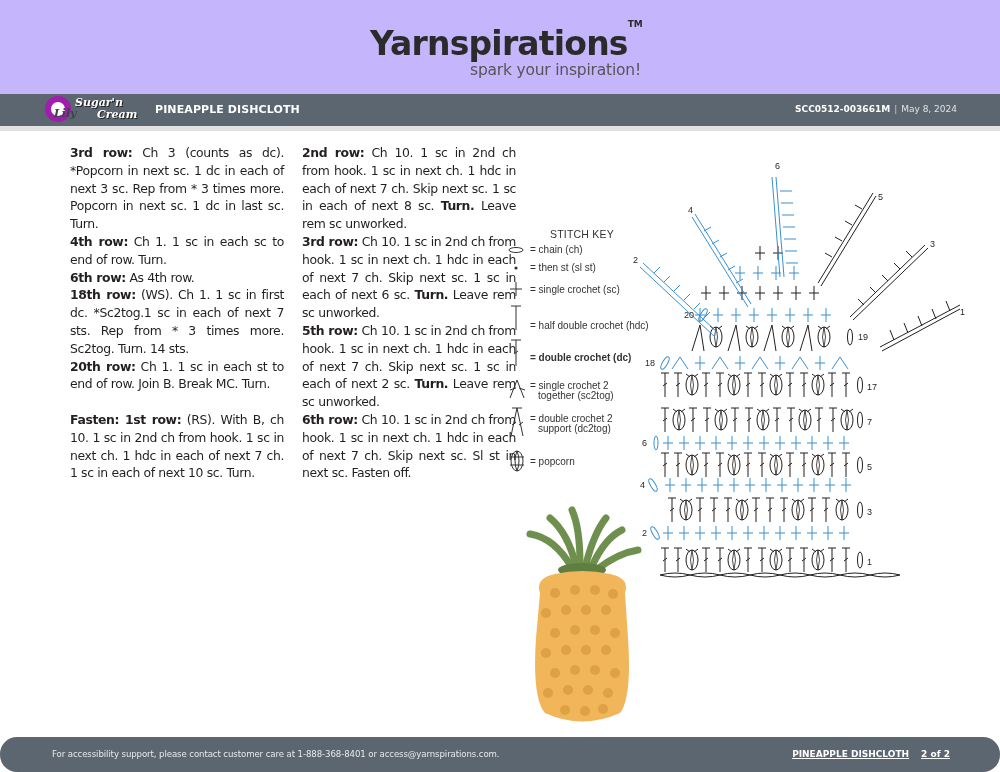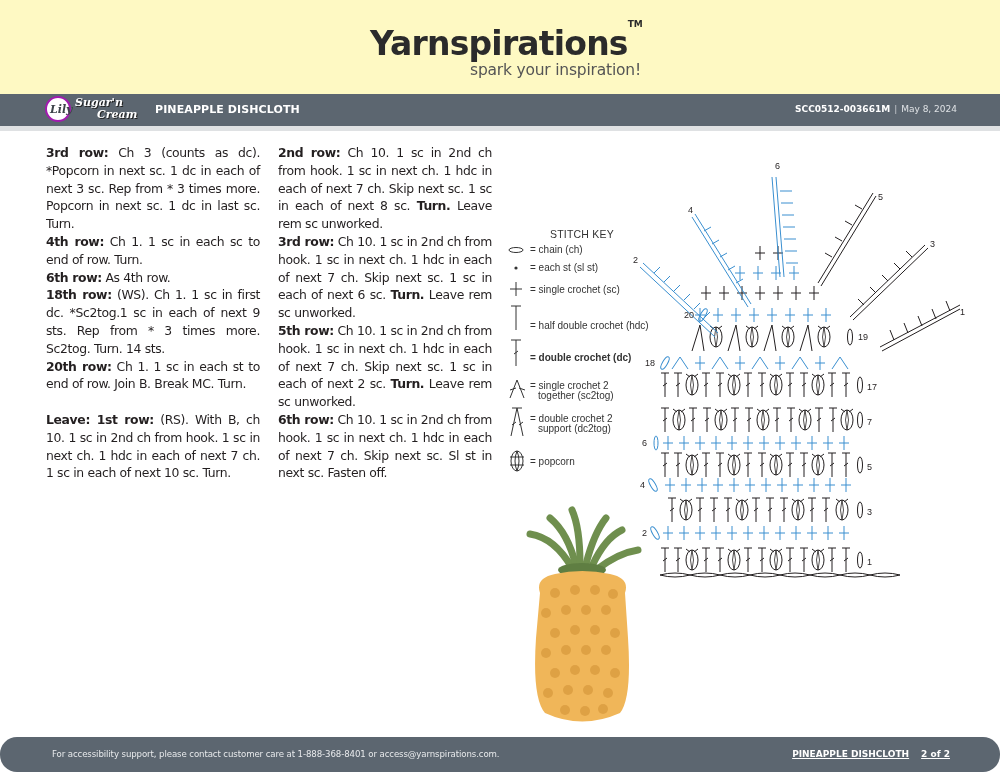--- a/index.html
+++ b/index.html
@@ -1,38 +1,38 @@
 <!DOCTYPE html>
 <html><head>
 <meta charset="utf-8">
 <style>
   * { box-sizing: border-box; margin: 0; padding: 0; }
   html, body { width: 1000px; height: 772px; overflow: hidden; background: #ffffff; }
   body { font-family: "DejaVu Sans", sans-serif; color: #231f20; position: relative; }
 
-  .top-header { position: absolute; left: 0; top: 0; width: 1000px; height: 94px; background: #fef9c3; }
+  .top-header { position: absolute; left: 0; top: 0; width: 1000px; height: 94px; background: #c4b5fd; }
   .brand { position: absolute; left: 370px; top: 20px; width: 270px; text-align: left; }
   .brand-logo { font-family: "DejaVu Sans", sans-serif; font-weight: bold; font-size: 33px; letter-spacing: -0.8px; color: #2b2b2b; line-height: 40px; }
   .brand-logo sup { font-size: 9px; font-weight: bold; position: relative; top: -16px; letter-spacing: 0; }
   .brand-tag { position: absolute; left: 100px; top: 41px; font-family: "DejaVu Sans", sans-serif; font-size: 15.5px; color: #555; white-space: nowrap; letter-spacing: -0.2px; }
 
   .band { position: absolute; left: 0; top: 94px; width: 1000px; height: 32px; background: #5c6670; }
   .band-strip { position: absolute; left: 0; top: 126px; width: 1000px; height: 5px; background: #dfe1e3; }
   .sc-logo { position: absolute; left: 45px; top: 96px; width: 100px; height: 28px; }
-  .sc-circle { position: absolute; left: 0; top: 0; width: 26px; height: 26px; border-radius: 50%; background: #fff; border: 2px solid #a21caf; }
+  .sc-circle { position: absolute; left: 0; top: 0; width: 26px; height: 26px; border-radius: 50%; background: #fff; border: 6px solid #a21caf; }
   .sc-circle span { position: absolute; left: 3px; top: 5px; font-family: "DejaVu Serif", serif; font-style: italic; font-weight: bold; font-size: 11px; color: #3d444a; }
   .sc-text1 { position: absolute; left: 30px; top: 0px; font-family: "DejaVu Serif", serif; font-style: italic; font-weight: bold; font-size: 11px; color: #fff; text-shadow: 1px 1px 0 #222; white-space: nowrap; }
   .sc-text2 { position: absolute; left: 52px; top: 12px; font-family: "DejaVu Serif", serif; font-style: italic; font-weight: bold; font-size: 11px; color: #fff; text-shadow: 1px 1px 0 #222; white-space: nowrap; }
   .band-title { position: absolute; left: 155px; top: 103px; font-family: "DejaVu Sans", sans-serif; font-weight: bold; font-size: 11px; color: #fff; letter-spacing: 0.1px; }
   .band-right { position: absolute; right: 43px; top: 104px; font-size: 9px; color: #fff; white-space: nowrap; }
   .band-right b { font-weight: bold; }
   .band-right .sep { color: #c8ccd0; margin: 0 4px; }
   .band-right .date { color: #dfe2e5; }
 
-  .col { position: absolute; font-family: "DejaVu Sans", sans-serif; font-size: 12.4px; line-height: 17.8px; color: #231f20; letter-spacing: -0.35px; }
+  .col { position: absolute; font-family: "DejaVu Sans", sans-serif; font-size: 12.4px; line-height: 17.8px; color: #231f20; letter-spacing: -0.35px; margin-left: 24px; }
   .col1 { left: 46px; top: 144px; width: 214px; text-align: justify; }
   .col2 { left: 278px; top: 144px; width: 214px; text-align: justify; }
   .col p { margin: 0; }
   .col p.gap { margin-top: 17.8px; }
   .col b { font-weight: bold; }
 
   .key { position: absolute; left: 508px; top: 228px; width: 130px; font-family: "Liberation Sans", sans-serif; font-size: 10px; color: #333; }
   .key-title { position: absolute; left: 42px; top: 0; font-size: 10.5px; letter-spacing: 0.2px; }
   .key-row { position: absolute; left: 0; width: 130px; }
   .key-sym { position: absolute; left: 0; width: 22px; }
@@ -68,23 +68,23 @@
 </div>
 <div class="band-title">PINEAPPLE DISHCLOTH</div>
 <div class="band-right">
   <b>SCC0512-003661M</b><span class="sep">|</span><span class="date">May 8, 2024</span>
 </div>
 
 <div class="col col1">
   <p><b>3rd row:</b><span> Ch 3 (counts as dc). *Popcorn in next sc. 1 dc in each of next 3 sc. Rep from * 3 times more. Popcorn in next sc. 1 dc in last sc. Turn.</span></p>
   <p><b>4th row:</b><span> Ch 1. 1 sc in each sc to end of row. Turn.</span></p>
   <p><b>6th row:</b><span> As 4th row.</span></p>
-  <p><b>18th row:</b><span> (WS). Ch 1. 1 sc in first dc. *Sc2tog.1 sc in each of next 9 sts. Rep from * 3 times more. Sc2tog. Turn. 14 sts.</span></p>
+  <p><b>18th row:</b><span> (WS). Ch 1. 1 sc in first dc. *Sc2tog.1 sc in each of next 7 sts. Rep from * 3 times more. Sc2tog. Turn. 14 sts.</span></p>
   <p><b>20th row:</b><span> Ch 1. 1 sc in each st to end of row. Join B. Break MC. Turn.</span></p>
-  <p class="gap"><b>Leave: 1st row:</b><span> (RS). With B, ch 10. 1 sc in 2nd ch from hook. 1 sc in next ch. 1 hdc in each of next 7 ch. 1 sc in each of next 10 sc. Turn.</span></p>
+  <p class="gap"><b>Fasten: 1st row:</b><span> (RS). With B, ch 10. 1 sc in 2nd ch from hook. 1 sc in next ch. 1 hdc in each of next 7 ch. 1 sc in each of next 10 sc. Turn.</span></p>
 </div>
 
 <div class="col col2">
   <p><b>2nd row:</b><span> Ch 10. 1 sc in 2nd ch from hook. 1 sc in next ch. 1 hdc in each of next 7 ch. Skip next sc. 1 sc in each of next 8 sc. </span><b>Turn.</b><span> Leave rem sc unworked.</span></p>
   <p><b>3rd row:</b><span> Ch 10. 1 sc in 2nd ch from hook. 1 sc in next ch. 1 hdc in each of next 7 ch. Skip next sc. 1 sc in each of next 6 sc. </span><b>Turn.</b><span> Leave rem sc unworked.</span></p>
   <p><b>5th row:</b><span> Ch 10. 1 sc in 2nd ch from hook. 1 sc in next ch. 1 hdc in each of next 7 ch. Skip next sc. 1 sc in each of next 2 sc. </span><b>Turn.</b><span> Leave rem sc unworked.</span></p>
   <p><b>6th row:</b><span> Ch 10. 1 sc in 2nd ch from hook. 1 sc in next ch. 1 hdc in each of next 7 ch. Skip next sc. Sl st in next sc. Fasten off.</span></p>
 </div>
 
 <div class="key">
@@ -93,21 +93,21 @@
   <div class="key-row" style="top:16px;">
     <svg class="key-sym" style="top:1px;" width="22" height="10">
         <ellipse cx="8" cy="5" rx="7" ry="2.5" fill="none" stroke="#333" stroke-width="1"></ellipse>
       </svg>
     <span class="key-label" style="top:0;">= chain (ch)</span>
   </div>
   <div class="key-row" style="top:34px;">
     <svg class="key-sym" width="22" height="12">
         <circle cx="8" cy="6" r="1.6" fill="#333"></circle>
       </svg>
-    <span class="key-label" style="top:0;">= each st (sl st)</span>
+    <span class="key-label" style="top:0;">= then st (sl st)</span>
   </div>
   <div class="key-row" style="top:56px;">
     <svg class="key-sym" style="top:-3px;" width="22" height="16">
         <line x1="8" y1="1" x2="8" y2="15" stroke="#333"></line>
         <line x1="2" y1="8" x2="14" y2="8" stroke="#333"></line>
       </svg>
     <span class="key-label" style="top:0;">= single crochet (sc)</span>
   </div>
   <div class="key-row" style="top:82px;">
     <svg class="key-sym" style="top:-5px;" width="22" height="26">

